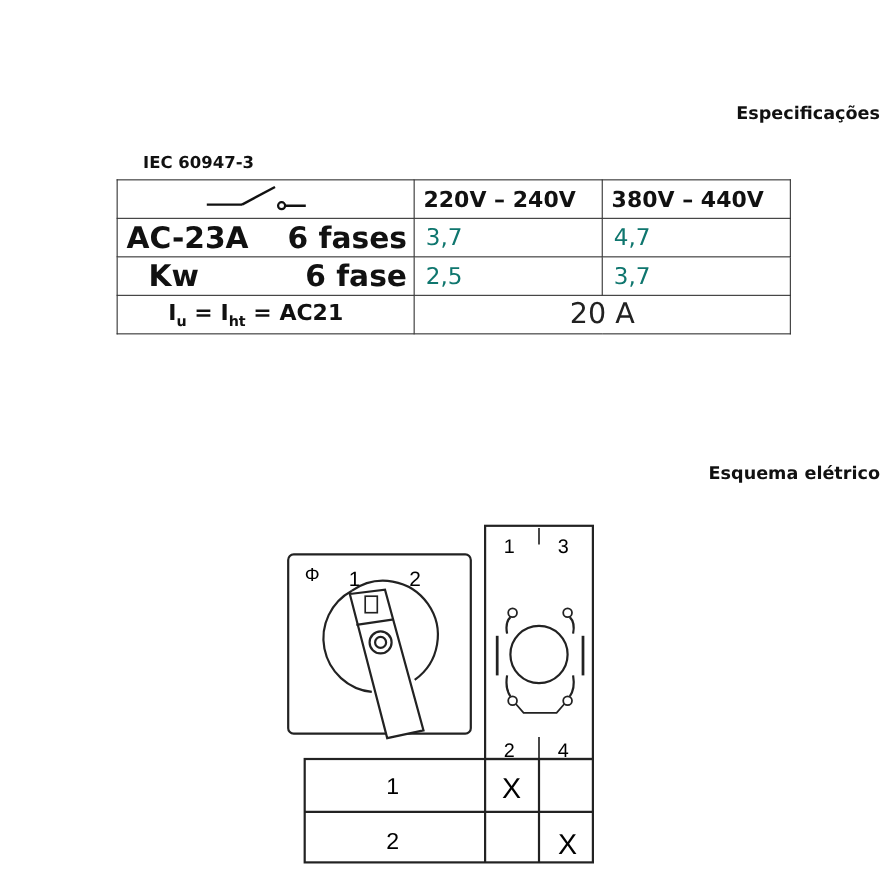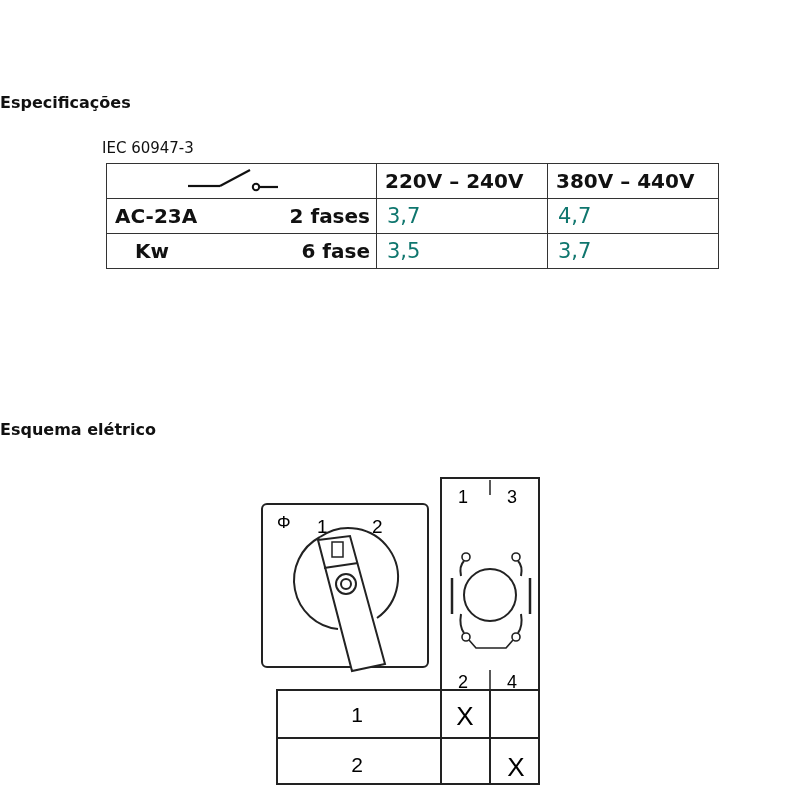--- a/index.html
+++ b/index.html
@@ -1,33 +1,33 @@
 <!DOCTYPE html>
 <html><head>
 <meta charset="utf-8">
 <style>
   html, body { margin:0; padding:0; background:#ffffff; }
   body { width:800px; height:800px; position:relative; overflow:hidden;
          font-family:"DejaVu Sans", "Liberation Sans", sans-serif; color:#111; }
-  .title { position:absolute; left:0; width:800px; text-align:left;
+  .title { position:absolute; left:0; width:800px; text-align:right;
            font-weight:bold; font-size:16px; }
   #spec-title { top:93px; }
   #schema-title { top:420px; }
-  #iec-label { position:absolute; left:102px; top:139px; font-weight:normal; font-size:15px; }
+  #iec-label { position:absolute; left:130px; top:139px; font-weight:bold; font-size:15px; }
 
   table.spec { position:absolute; left:106px; top:163px; width:612px;
                border-collapse:collapse; table-layout:fixed;border-radius:29px; }
   table.spec td { border:1px solid #333; height:34px; padding:0; vertical-align:middle; }
   table.spec col.c0 { width:270px; }
   table.spec col.c1 { width:171px; }
   table.spec col.c2 { width:171px; }
   .hdr { font-weight:bold; font-size:20px; padding-left:8px !important; white-space:nowrap; }
   .val { font-size:21px; padding-left:10px !important; font-weight:normal; color:#0f766e; }
   .big { font-size:26px; text-align:center; color:#222; }
-  .lbl-row { display:flex; justify-content:space-between; font-weight:bold; font-size:20px; padding:0 6px 0 8px; }
+  .lbl-row { display:flex; justify-content:space-between; font-weight:bold; font-size:27px; padding:0 6px 0 8px; }
   .lbl-row.kw .left { padding-left:20px; }
   .iu { font-weight:bold; font-size:20px; padding-left:46px !important; }
   .iu sub { font-size:13px; }
 
   #diagram { position:absolute; left:0; top:0; }
   .svgtext { font-family:"Liberation Sans", "DejaVu Sans", sans-serif; }
 </style>
 </head>
 <body>
 
@@ -50,35 +50,39 @@
         <line x1="77" y1="23" x2="96" y2="23" stroke="#111" stroke-width="2.2"></line>
       </svg>
     </td>
     <td class="hdr">220V – 240V</td>
     <td class="hdr">380V – 440V</td>
   </tr>
   <tr>
     <td>
       <div class="lbl-row">
         <span class="left">AC-23A</span>
-        <span>2 fases</span>
+        <span>6 fases</span>
       </div>
     </td>
     <td class="val">3,7</td>
     <td class="val">4,7</td>
   </tr>
   <tr>
     <td>
       <div class="lbl-row kw">
         <span class="left">Kw</span>
         <span>6 fase</span>
       </div>
     </td>
-    <td class="val">3,5</td>
+    <td class="val">2,5</td>
     <td class="val">3,7</td>
+  </tr>
+  <tr>
+    <td class="iu"><span>I</span><sub>u</sub><span> = I</span><sub>ht</sub><span> = AC21</span></td>
+    <td colspan="2" class="big">20 A</td>
   </tr>
 </tbody>
   </table>
 
 <div class="title" id="schema-title">Esquema elétrico</div>
 
 <svg id="diagram" width="800" height="800" viewBox="0 0 800 800">
 
   <g>
     <rect x="262" y="504" width="166" height="163" rx="5" fill="none" stroke="#222" stroke-width="2"></rect>

